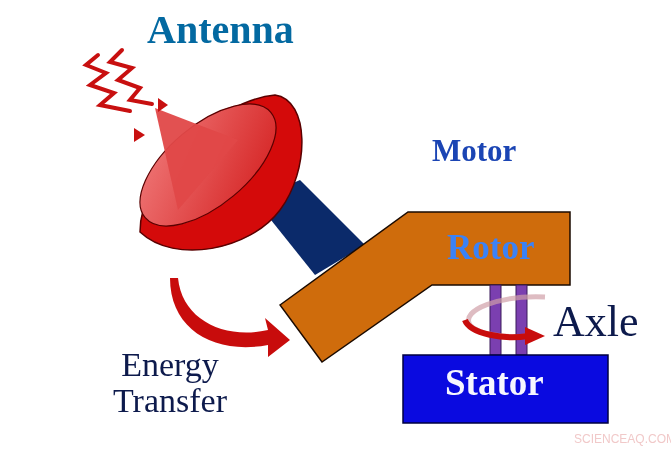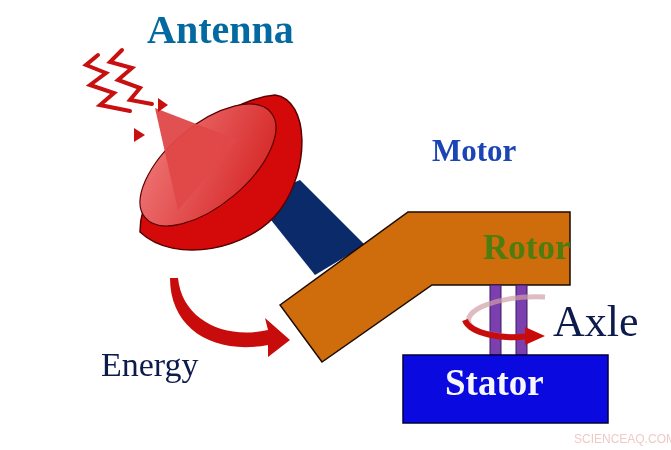--- a/index.html
+++ b/index.html
@@ -1,22 +1,22 @@
 <!DOCTYPE html>
 <html><head>
 <meta charset="utf-8">
 <style>
   html, body { margin:0; padding:0; background:#ffffff; }
   body { width:671px; height:450px; position:relative; overflow:hidden; font-family:"Liberation Serif","DejaVu Serif",serif; }
   .lbl { position:absolute; white-space:nowrap; line-height:1; }
   #title-antenna { left:147px; top:10px; font-size:40px; font-weight:bold; color:#0369a1; }
   #title-motor { left:432px; top:135px; font-size:31px; font-weight:bold; color:#1b45b4; }
   #nir { left:25px; top:140px; font-size:34px; color:#0d1a4c; line-height:36px; }
-  #energy { left:101px; top:347px; font-size:34px; color:#0d1a4c; line-height:36px; text-align:center; }
-  #rotor-lbl { left:447px; top:230px; font-size:35px; font-weight:bold; color:#4d7c0f;margin-left:36px; }
+  #energy { left:113px; top:347px; font-size:34px; color:#0d1a4c; line-height:36px; text-align:center; }
+  #rotor-lbl { left:447px; top:230px; font-size:35px; font-weight:bold; color:#3b82f6; }
   #stator-lbl { left:445px; top:364px; font-size:37px; font-weight:bold; color:#f6f6ff; }
   #axle-lbl { left:553px; top:300px; font-size:44px; color:#0d1a4c; }
   #watermark { left:574px; top:433px; font-size:12px; color:#f1c9c9; font-family:"Liberation Sans","DejaVu Sans",sans-serif; }
   svg { position:absolute; left:0; top:0; }
 </style>
 </head>
 <body>
 
 <svg width="671" height="450" viewBox="0 0 671 450">
   <defs>
@@ -68,18 +68,19 @@
 </svg>
 
 <div class="lbl" id="title-antenna">Antenna</div>
 <div class="lbl" id="title-motor">Motor</div>
 
 <div class="lbl" id="nir">
 </div>
 
 <div class="lbl" id="energy">
   <div>Energy</div>
+  <div>Transfer</div>
 </div>
 
 <div class="lbl" id="rotor-lbl">Rotor</div>
 <div class="lbl" id="stator-lbl">Stator</div>
 <div class="lbl" id="axle-lbl">Axle</div>
 <div class="lbl" id="watermark">SCIENCEAQ.COM</div>
 
 </body></html>

